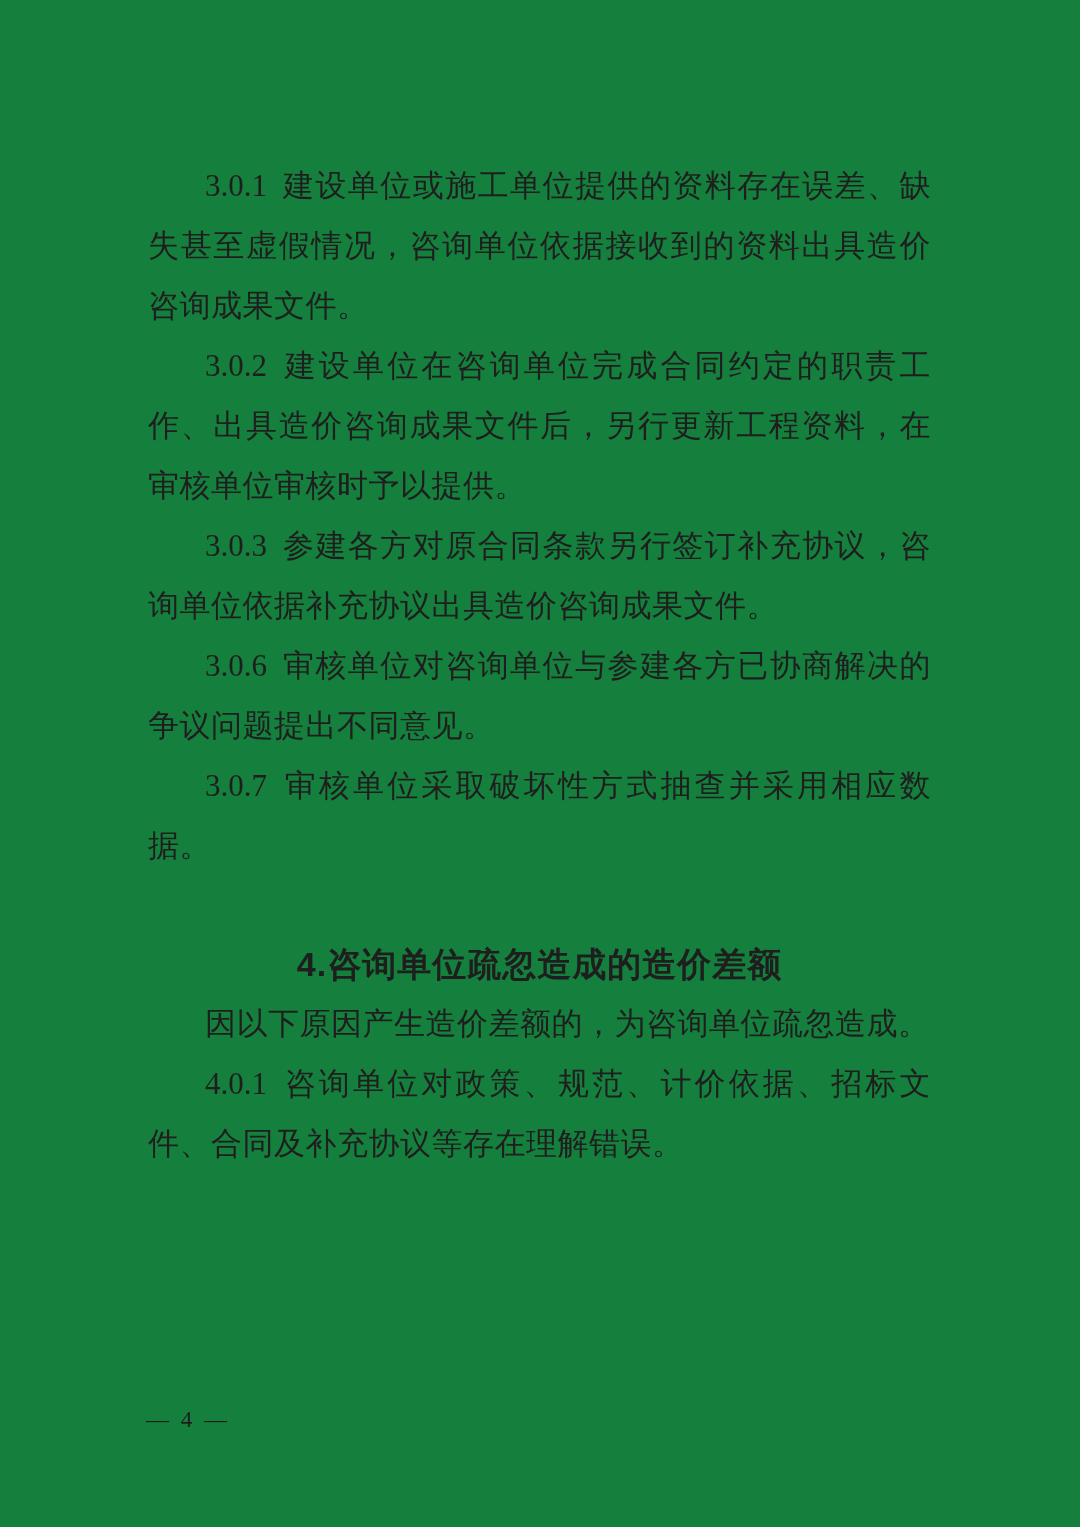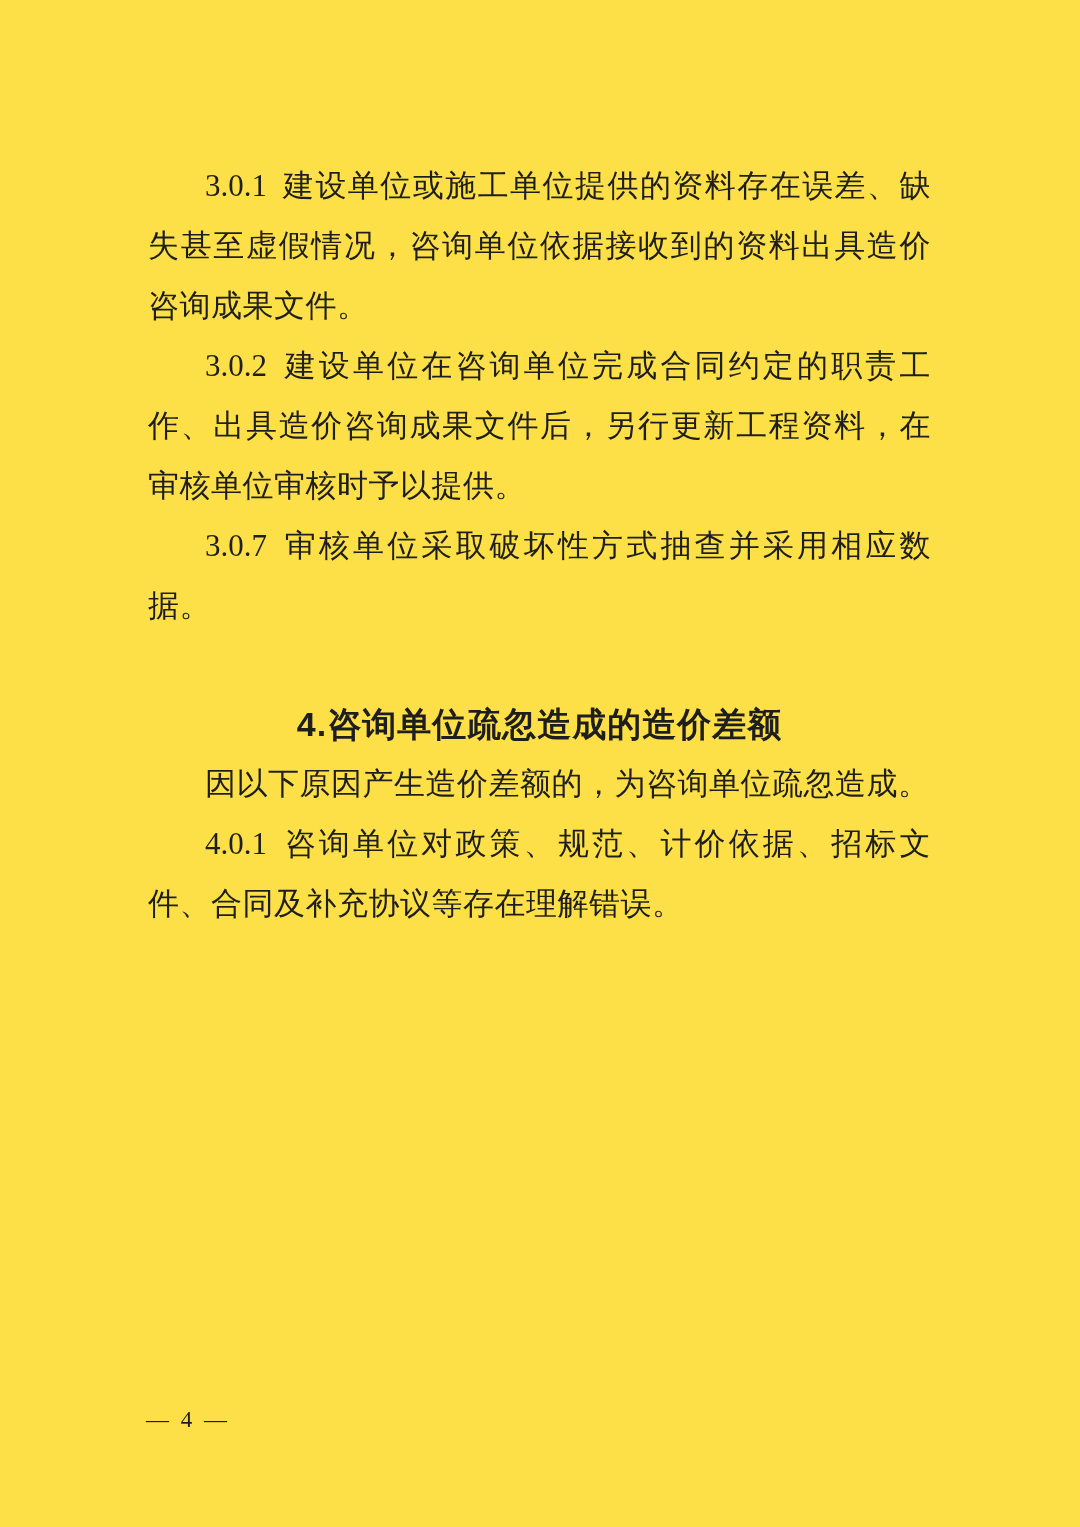--- a/index.html
+++ b/index.html
@@ -4,21 +4,21 @@
 <style>
   html, body {
     margin: 0;
     padding: 0;
     background: #ffffff;
   }
   .page {
     position: relative;
     width: 1080px;
     height: 1527px;
-    background: #fde047;
+    background: #15803d;
     overflow: hidden;
     font-family: "Liberation Serif", "DejaVu Serif", serif;
     color: #1e1e1e;
   }
   .content {
     position: absolute;
     left: 148px;
     top: 156px;
     width: 783px;
   }
@@ -60,23 +60,25 @@
 </head>
 <body>
 
 <div class="page">
   <div class="content">
 
     <p class="clause"><span class="num">3.0.1</span><span>建设单位或施工单位提供的资料存在误差、缺失甚至虚假情况，咨询单位依据接收到的资料出具造价咨询成果文件。</span></p>
 
     <p class="clause"><span class="num">3.0.2</span><span>建设单位在咨询单位完成合同约定的职责工作、出具造价咨询成果文件后，另行更新工程资料，在审核单位审核时予以提供。</span></p>
 
+    <p class="clause"><span class="num">3.0.3</span><span>参建各方对原合同条款另行签订补充协议，咨询单位依据补充协议出具造价咨询成果文件。</span></p>
 
 
 
+    <p class="clause"><span class="num">3.0.6</span><span>审核单位对咨询单位与参建各方已协商解决的争议问题提出不同意见。</span></p>
 
     <p class="clause"><span class="num">3.0.7</span><span>审核单位采取破坏性方式抽查并采用相应数据。</span></p>
 
     <h2 class="section-heading">4.咨询单位疏忽造成的造价差额</h2>
 
     <p class="clause">因以下原因产生造价差额的，为咨询单位疏忽造成。</p>
 
     <p class="clause"><span class="num">4.0.1</span><span>咨询单位对政策、规范、计价依据、招标文件、合同及补充协议等存在理解错误。</span></p>
 
   </div>

